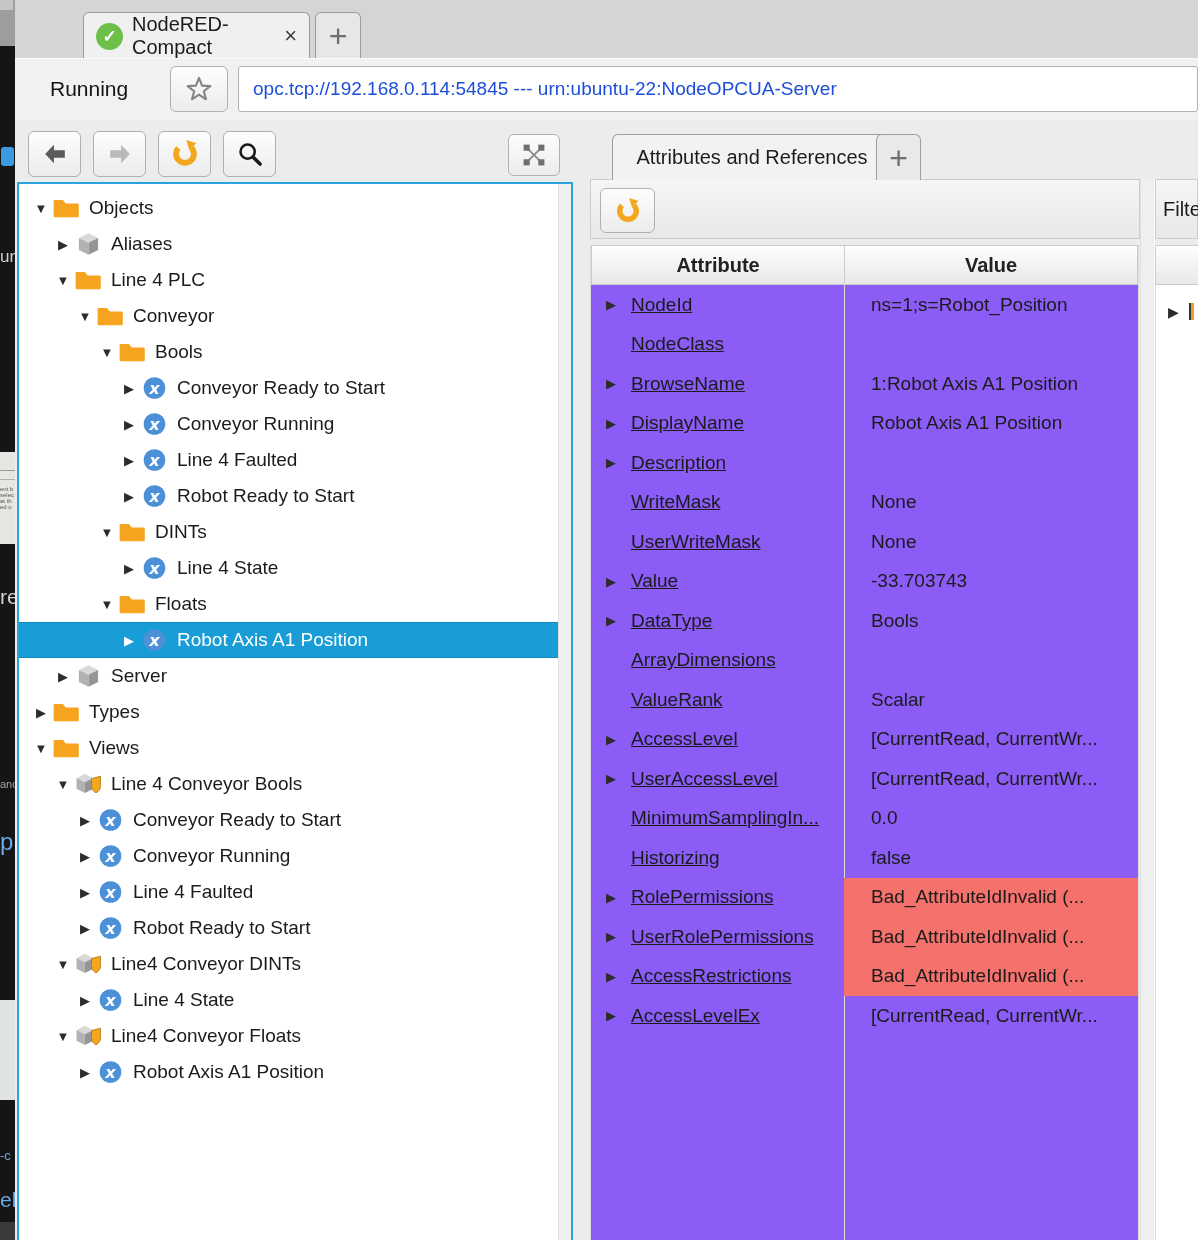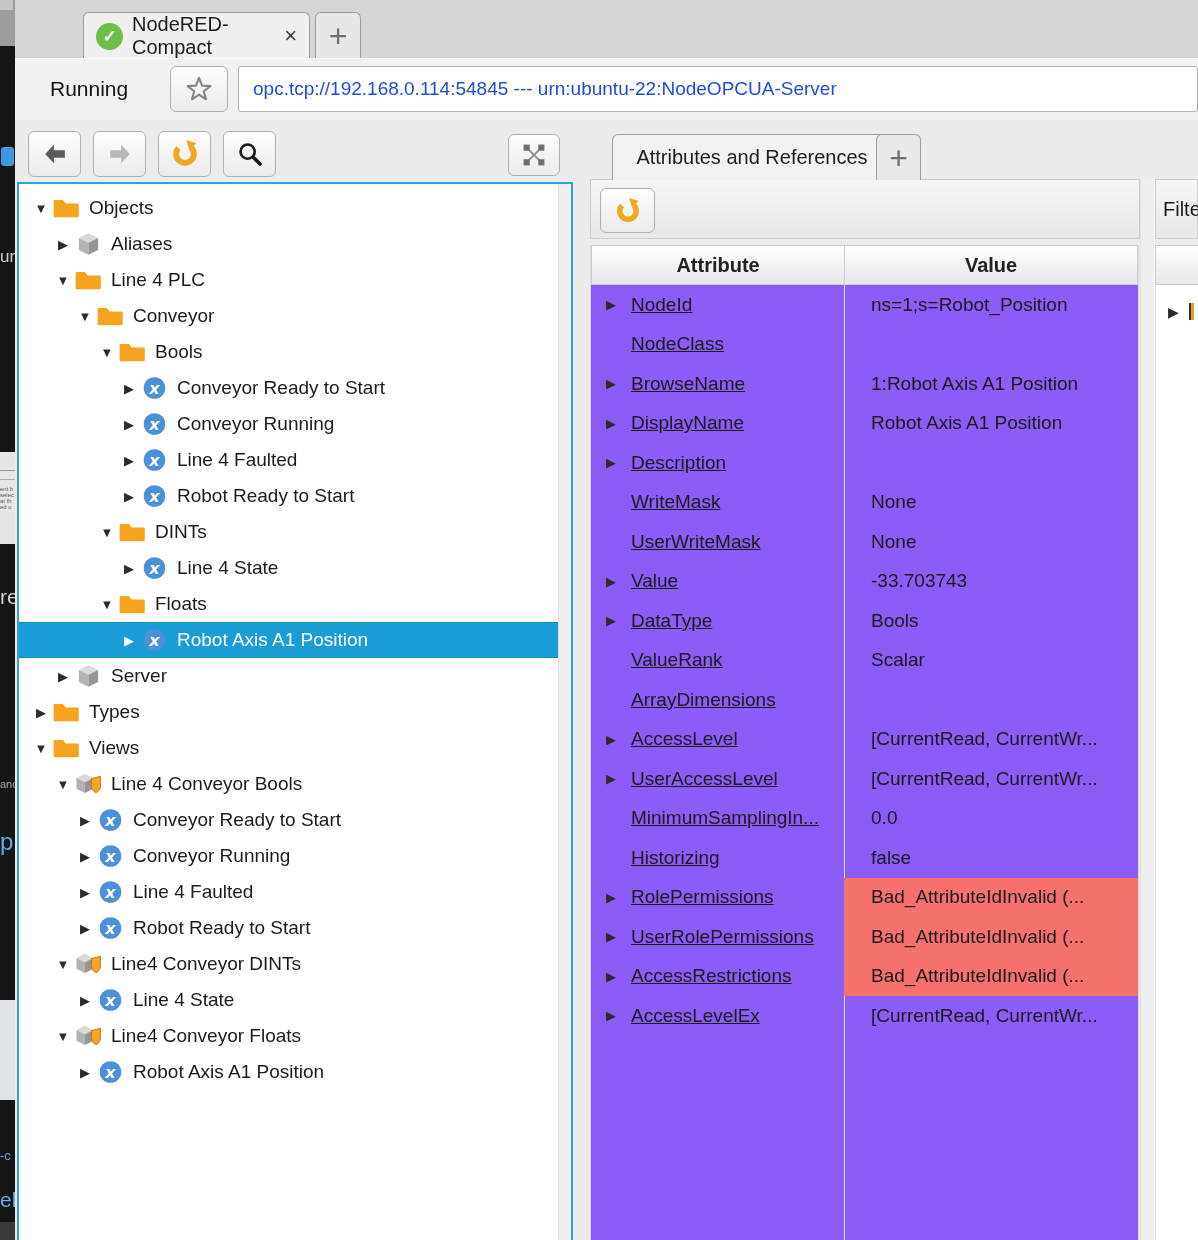--- a/index.html
+++ b/index.html
@@ -533,30 +533,30 @@
       <div class="attr-row">
     <div class="cell-attr">
       <span class="arrow">▶</span>
       <span class="aname">DataType</span>
     </div>
     <div class="cell-val">Bools</div>
   </div>
       <div class="attr-row">
     <div class="cell-attr">
       <span class="arrow"></span>
+      <span class="aname">ArrayDimensions</span>
+    </div>
+    <div class="cell-val"></div>
+  </div>
+      <div class="attr-row">
+    <div class="cell-attr">
+      <span class="arrow"></span>
       <span class="aname">ValueRank</span>
     </div>
     <div class="cell-val">Scalar</div>
-  </div>
-      <div class="attr-row">
-    <div class="cell-attr">
-      <span class="arrow"></span>
-      <span class="aname">ArrayDimensions</span>
-    </div>
-    <div class="cell-val"></div>
   </div>
       <div class="attr-row">
     <div class="cell-attr">
       <span class="arrow">▶</span>
       <span class="aname">AccessLevel</span>
     </div>
     <div class="cell-val">[CurrentRead, CurrentWr...</div>
   </div>
       <div class="attr-row">
     <div class="cell-attr">

